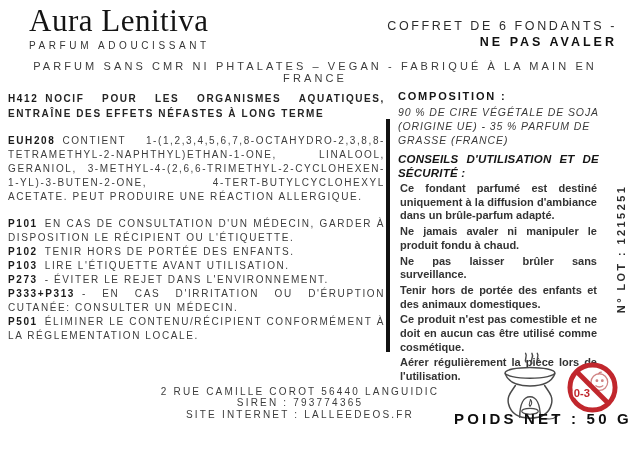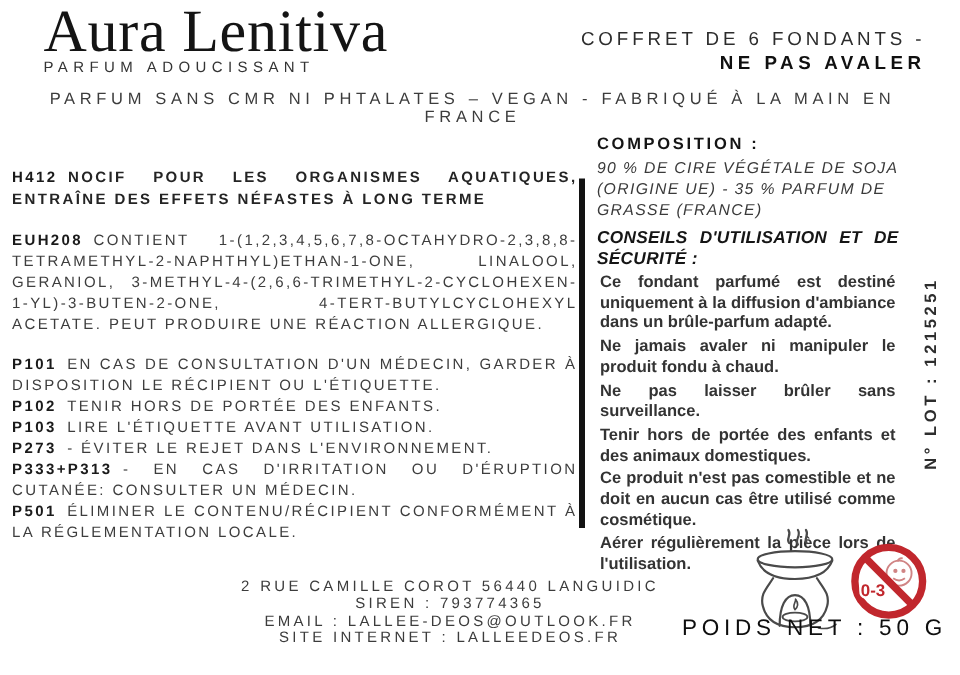--- a/index.html
+++ b/index.html
@@ -4,32 +4,32 @@
 <style>
   html,body{margin:0;padding:0;background:#fff;}
   body{width:640px;height:450px;position:relative;overflow:hidden;
        font-family:"Liberation Sans",sans-serif;color:#3d3d3d;
        -webkit-font-smoothing:antialiased;}
   .label{position:absolute;inset:0;background:#ffffff;}
 
   
   .brand{position:absolute;left:29px;top:4px;}
   .brand-title{font-family:"Liberation Serif","DejaVu Serif",serif;
-       font-size:40px;line-height:34px;color:#141414;letter-spacing:0.5px;}
+       font-size:31px;line-height:34px;color:#141414;letter-spacing:0.5px;}
   .brand-sub{margin-top:2px;font-size:10px;letter-spacing:3.6px;color:#343434;}
   .top-right{position:absolute;right:23px;top:18px;text-align:right;
        font-size:12.5px;letter-spacing:2.6px;line-height:16px;color:#2c2c2c;}
   .top-right .strong{font-weight:bold;color:#101010;letter-spacing:3px;}
   .banner{position:absolute;left:0;right:10px;top:60px;text-align:center;
        font-size:11px;letter-spacing:3.1px;color:#3c3c3c;}
 
   
   .left-col{position:absolute;left:8px;top:92px;width:377px;
        font-size:10px;line-height:14px;letter-spacing:1.6px;
-       text-align:justify;color:#3d3d3d;margin-top:20px;}
+       text-align:justify;color:#3d3d3d;}
   .left-col p{margin:0 0 13px 0;}
   .left-col p.tight{margin:0;}
   .code{font-weight:bold;color:#1a1a1a;margin-right:7px;}
   .h412{font-weight:bold;color:#242424;line-height:14.5px;}
 
   .divider{position:absolute;left:386px;top:119px;width:4px;height:233px;background:#121212;}
 
   
   .right-col{position:absolute;left:398px;top:90px;width:201px;}
   .comp-head{font-weight:bold;font-size:11px;letter-spacing:1.8px;color:#151515;}
@@ -42,21 +42,21 @@
 
   
   .lot{position:absolute;left:521px;top:243px;width:200px;text-align:center;
        transform:rotate(-90deg);font-size:11px;font-weight:600;
        letter-spacing:2.4px;color:#2d2d2d;white-space:nowrap;}
 
   
   .footer{position:absolute;left:90px;top:386px;width:420px;text-align:center;
        font-size:10px;letter-spacing:2.2px;line-height:11.3px;color:#3c3c3c;}
   .weight{position:absolute;left:452px;top:410px;width:182px;text-align:center;
-       font-weight:normal;font-size:15px;letter-spacing:3.2px;color:#0e0e0e;}
+       font-weight:bold;font-size:15px;letter-spacing:3.2px;color:#0e0e0e;}
   .burner{position:absolute;left:491px;top:349px;width:78px;height:73px;}
   .age{position:absolute;left:566px;top:361px;width:53px;height:53px;}
 </style>
 </head>
 <body>
 
 <div class="label">
 
   <div class="brand">
     <div class="brand-title">Aura Lenitiva</div>
@@ -95,21 +95,20 @@
       <p>Ce produit n'est pas comestible et ne doit en aucun cas être utilisé comme cosmétique.</p>
       <p>Aérer régulièrement la pièce lors de l'utilisation.</p>
     </div>
   </div>
 
   <div class="lot">N° LOT : 1215251</div>
 
   <div class="footer">
     <div>2 RUE CAMILLE COROT 56440 LANGUIDIC</div>
     <div>SIREN : 793774365</div>
-    <div>EMAIL : LALLEE-DEOS@OUTLOOK.FR</div>
     <div>SITE INTERNET : LALLEEDEOS.FR</div>
   </div>
 
   <svg class="burner" viewBox="0 0 80 74" fill="none" stroke="#4a4a4a" stroke-width="1.5" stroke-linecap="round" stroke-linejoin="round">
     <path d="M36,13 c-2.5,-3 2,-5.5 -0.5,-9"></path>
     <path d="M42,14 c-2.5,-3.5 2.5,-6 0,-10"></path>
     <path d="M48,13 c-2.5,-3 2,-5.5 -0.5,-9"></path>
     <ellipse cx="40" cy="24" rx="25.5" ry="5.5"></ellipse>
     <path d="M14.5,25 C17.5,33 26,37.5 40,37.5 C54,37.5 62.5,33 65.5,25"></path>
     <path d="M25,37 C20.5,44 16,48 18,56 C20.5,66 28,70.5 40,70.5 C52,70.5 59.5,66 62,56 C64,48 59.5,44 55,37"></path>

